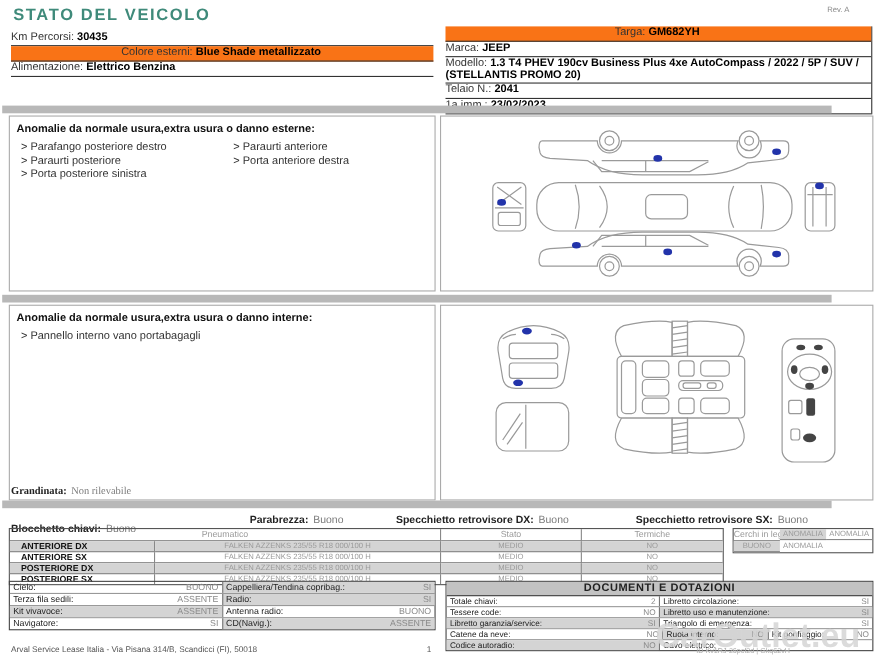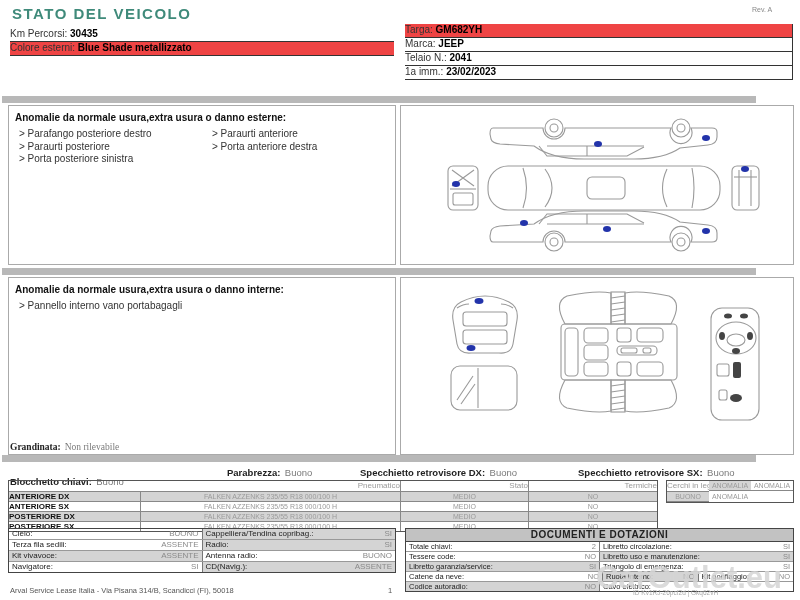--- a/index.html
+++ b/index.html
@@ -7,41 +7,41 @@
        font-family:"Liberation Sans",sans-serif;color:#222;overflow:hidden;}
   .abs{position:absolute;}
   
   .title{left:12px;top:5px;font-size:15px;font-weight:bold;letter-spacing:1.5px;color:#3f8a7a;}
   .rev{left:752px;top:6px;font-size:7px;color:#888;}
   .info-table{left:10px;top:28px;width:384px;}
   .info-table.right{left:405px;top:24px;width:387px;border-right:1px solid #333;}
   .info-row{border-bottom:1px solid #333;font-size:10px;line-height:12px;padding:0 2px 1px 0;}
   .info-row .lbl{color:#333;}
   .info-row .val{font-weight:bold;color:#000;}
-  .info-row.gray{background:#ef4444;}
+  .info-row.gray{background:#f97316;text-align:center;}
   
   .bar{left:2px;width:754px;height:7px;background:#b8b8b8;}
   
   .panel{border:1px solid #aaa;background:#fff;}
   .anom-head{font-size:10px;font-weight:bold;color:#111;margin:6px 6px 5px 6px;}
   .anom-cols{display:flex;}
   .anom-col{width:50%;}
   .anom-item{font-size:10px;color:#333;line-height:12.5px;padding-left:10px;padding-right:4px;}
   svg .ln{stroke:#9a9a9a;fill:none;stroke-width:1.1;}
   
   .sum-label{font-weight:bold;color:#222;font-size:9.5px;}
   .sum-val{color:#7a7a7a;font-size:9.5px;}
   
   .tyre-table{border:1px solid #555;display:grid;font-size:7px;}
   .t1{left:8px;top:480px;width:648px;grid-template-columns:132px 260px 128px 128px;}
   .t2{left:666px;top:480px;width:126px;grid-template-columns:1fr 1fr 1fr;}
   .tcell{border-right:1px solid #888;border-bottom:1px solid #888;height:9px;line-height:9px;
          text-align:center;color:#9a9a9a;overflow:hidden;white-space:nowrap;}
-  .tcell.hdr{height:10px;line-height:10px;font-size:8px;color:#9a9a9a;text-align:right;}
-  .tcell.pos{font-size:8px;font-weight:bold;color:#111;text-align:left;padding-left:0;}
+  .tcell.hdr{height:10px;line-height:10px;font-size:8px;color:#9a9a9a;}
+  .tcell.pos{font-size:8px;font-weight:bold;color:#111;text-align:left;padding-left:10px;}
   .tcell.lastc{border-right:none;}
   .tcell.lastr{border-bottom:none;}
   .tcell.s{background:#d4d4d4;}
   .span2{grid-column:1/3;}
   
   .btable{border:1px solid #444;}
   .btable .bhead{background:#c2c2c2;font-weight:bold;font-size:10px;text-align:center;
                  height:12px;line-height:12px;border-bottom:1px solid #444;letter-spacing:.5px;}
   .brow{display:flex;border-bottom:1px solid #999;}
   .brow:last-child{border-bottom:none;}
@@ -64,25 +64,27 @@
 </style>
 </head>
 <body>
 
 <div class="abs title">STATO DEL VEICOLO</div>
 <div class="abs rev">Rev. A</div>
 
 <div class="abs info-table">
   <div class="info-row"><span class="lbl">Km Percorsi:</span> <span class="val">30435</span></div>
   <div class="info-row gray"><span class="lbl">Colore esterni:</span> <span class="val">Blue Shade metallizzato</span></div>
+  <div class="info-row"><span class="lbl">Alimentazione:</span> <span class="val">Elettrico Benzina</span></div>
 </div>
 
 <div class="abs info-table right">
   <div class="info-row gray"><span class="lbl">Targa:</span> <span class="val">GM682YH</span></div>
   <div class="info-row"><span class="lbl">Marca:</span> <span class="val">JEEP</span></div>
+  <div class="info-row" style="line-height:11px;"><span class="lbl">Modello:</span> <span class="val">1.3 T4 PHEV 190cv Business Plus 4xe AutoCompass / 2022 / 5P / SUV / (STELLANTIS PROMO 20)</span></div>
   <div class="info-row"><span class="lbl">Telaio N.:</span> <span class="val">2041</span></div>
   <div class="info-row"><span class="lbl">1a imm.:</span> <span class="val">23/02/2023</span></div>
 </div>
 
 <div class="abs bar" style="top:96px;"></div>
 <div class="abs bar" style="top:268px;"></div>
 <div class="abs bar" style="top:455px;"></div>
 
 <div class="abs panel" style="left:8px;top:105px;width:386px;height:158px;">
   <div class="anom-head">Anomalie da normale usura,extra usura o danno esterne:</div>

